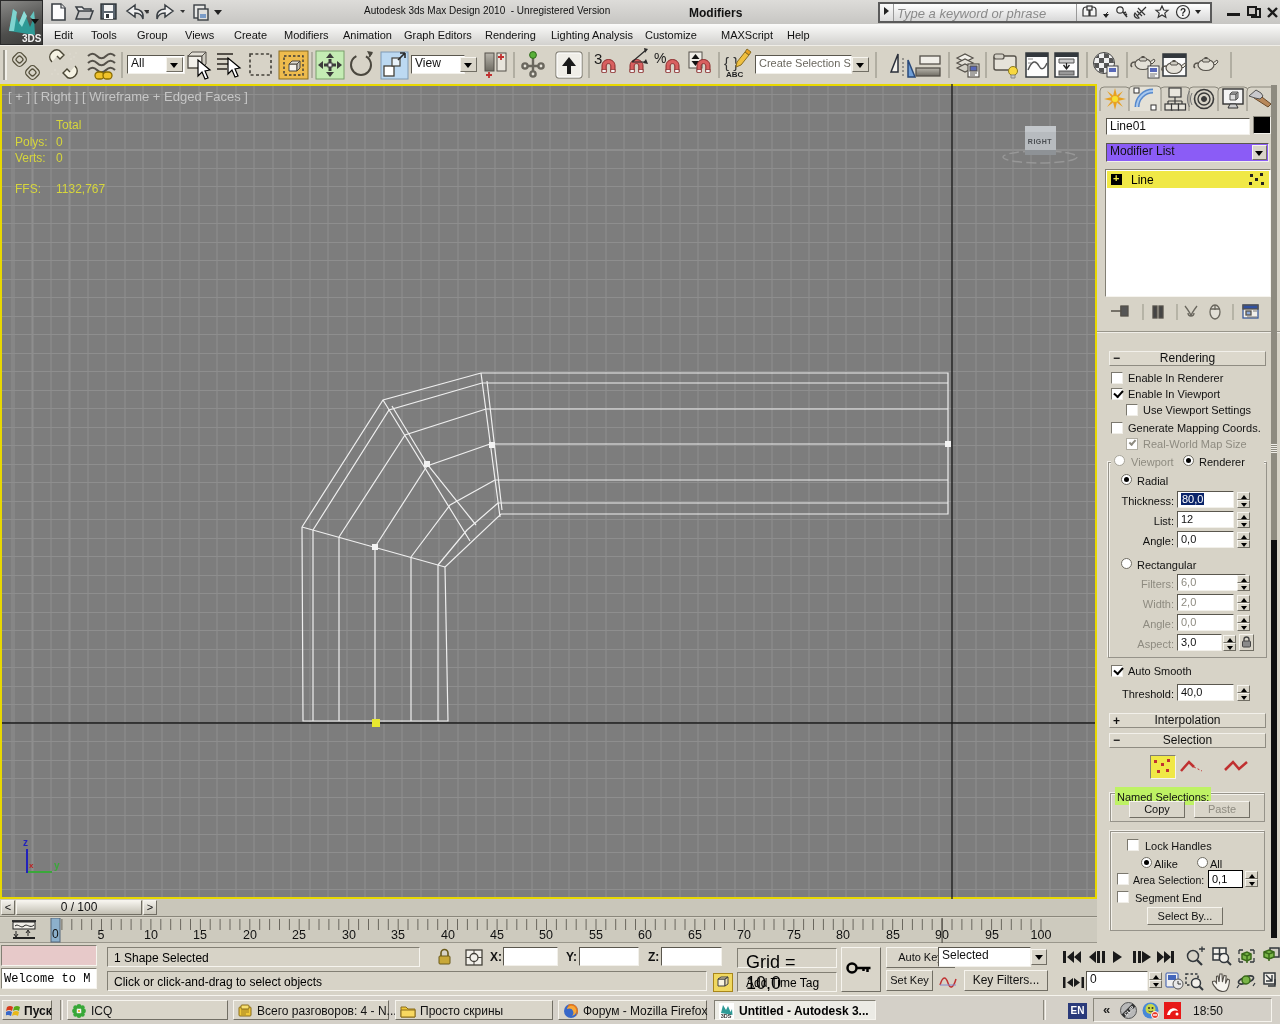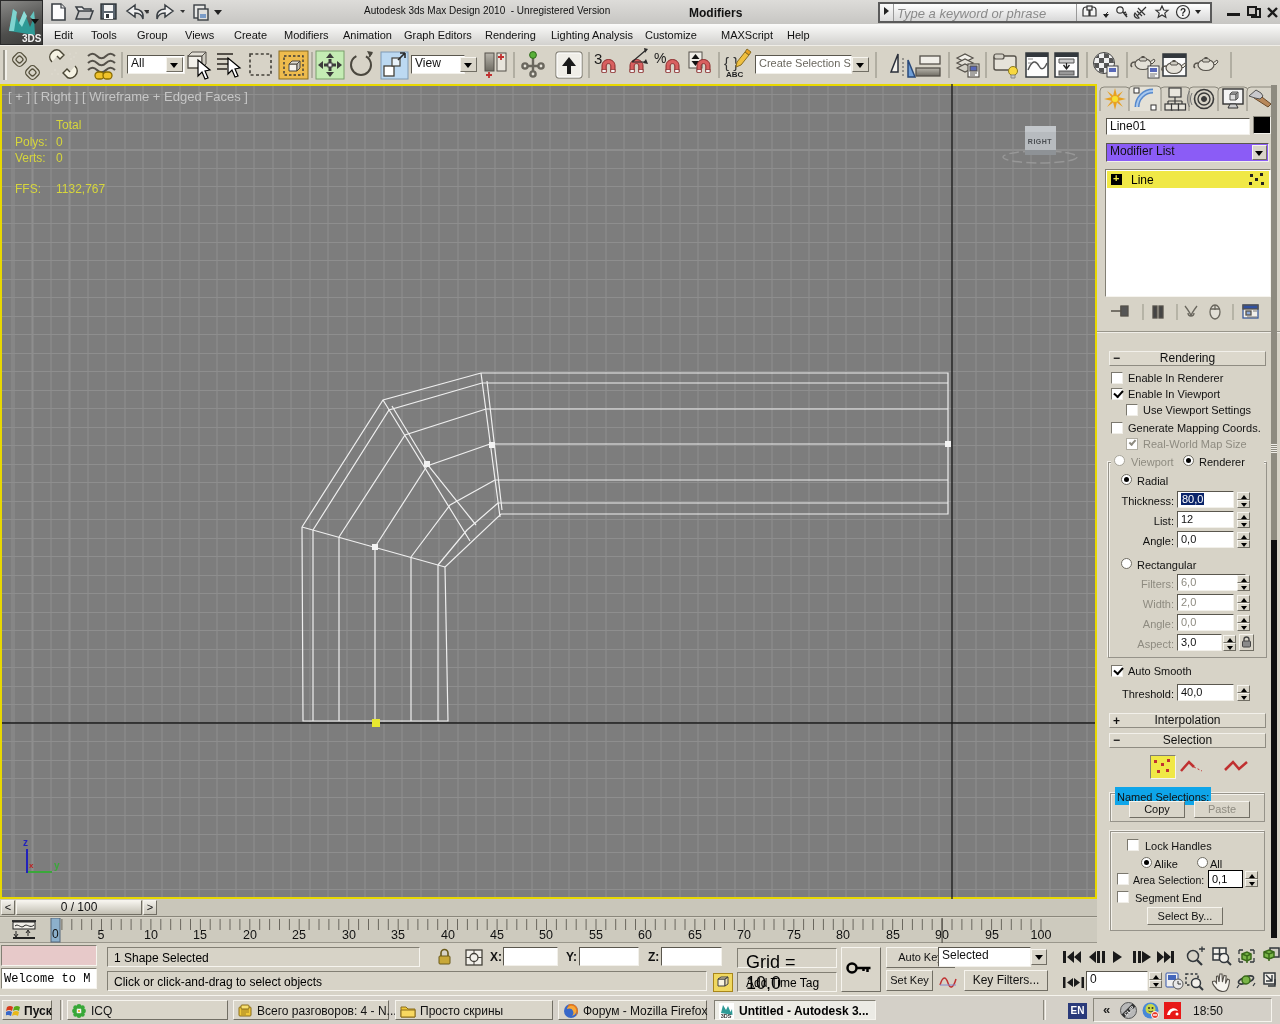--- a/index.html
+++ b/index.html
@@ -604,21 +604,21 @@
           <rect x="15" y="13" width="3" height="3"></rect>
         </g>
       </svg>
  </div>
  <svg class="ab" style="left:82px;top:673px" width="90" height="20" viewBox="0 0 90 20">
   <path d="M2 14 10 5l5 5" stroke="#c03030" stroke-width="2.5" fill="none"></path>
       <path d="M15 10l8 4" stroke="#c03030" stroke-width="1" stroke-dasharray="2 2" fill="none"></path>
   <path d="M46 13 54 5l6 7 8-7" stroke="#c03030" stroke-width="2.5" fill="none"></path>
  </svg>
  <div class="ab gb" style="left:13px;top:709px;width:155px;height:29px"></div>
- <div class="ab" style="left:18px;top:703px;background:#0ea5e9;padding:0 2px"><span class="lbl">Named Selections:</span></div>
+ <div class="ab" style="left:18px;top:703px;background:#bef264;padding:0 2px"><span class="lbl">Named Selections:</span></div>
  <div class="ab btn" style="left:32px;top:717px;width:56px;height:17px;line-height:15px">Copy</div>
  <div class="ab btn" style="left:97px;top:717px;width:56px;height:17px;line-height:15px;color:#8e8b80">Paste</div>
  <div class="ab gb" style="left:13px;top:747px;width:155px;height:100px"></div>
  <div class="ab cb" style="left:30px;top:755px"></div>
     <div class="ab lbl" style="left:48px;top:756px">Lock Handles</div>
  <div class="ab rad on" style="left:44px;top:773px"></div>
     <div class="ab lbl" style="left:57px;top:774px">Alike</div>
  <div class="ab rad" style="left:100px;top:773px"></div>
     <div class="ab lbl" style="left:113px;top:774px">All</div>
  <div class="ab cb" style="left:20px;top:789px"></div>

